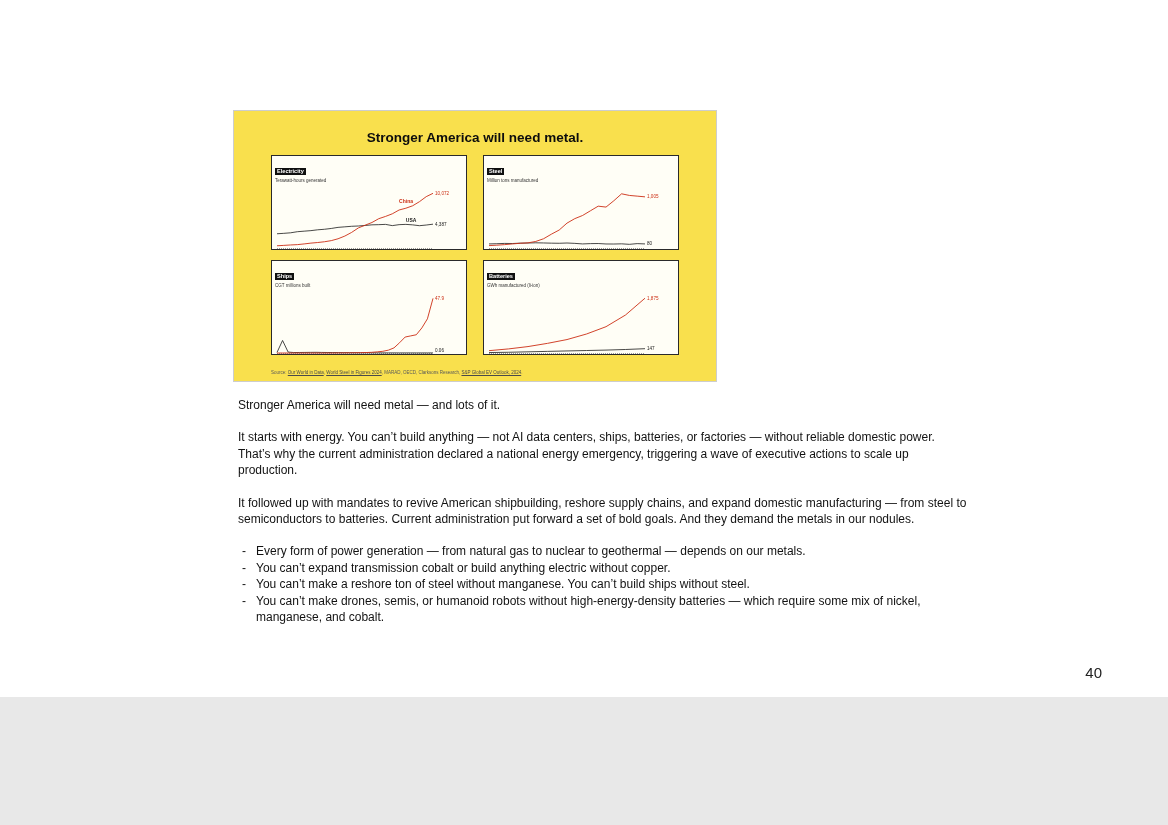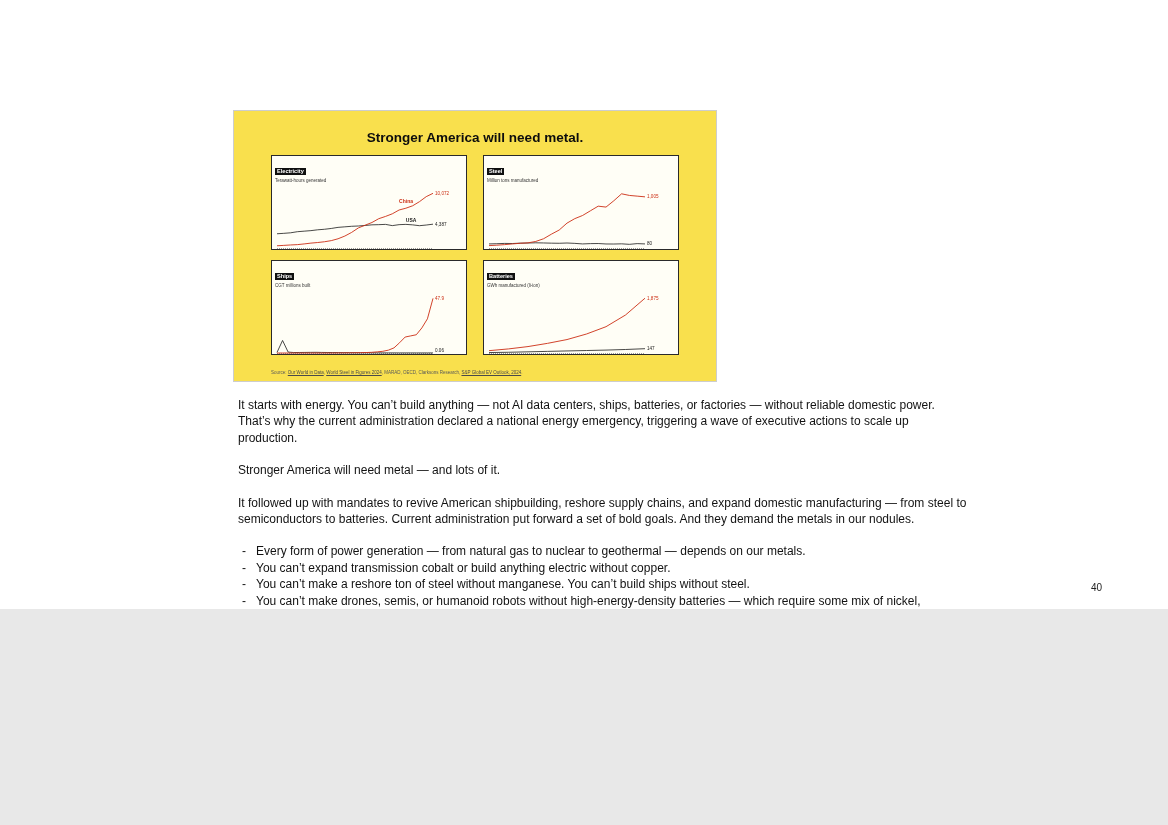--- a/index.html
+++ b/index.html
@@ -1,19 +1,19 @@
 <!DOCTYPE html>
 <html style="--slide-bg: #F9E04D; --panel-bg: #FFFEF6;"><head>
 <meta charset="utf-8">
 <style>
   html,body{margin:0;padding:0;}
   body{background:#e8e8e8;}
   .page{
     position:relative;
-    width:1168px;height:609px;
+    width:1168px;height:697px;
     background:#ffffff;
     font-family:"Liberation Sans",sans-serif;
     overflow:hidden;
     margin:0 auto;
   }
   
   .slide{
     position:absolute;left:233px;top:110px;
     width:484px;height:272px;
     background:var(--slide-bg,#F9E04D);
@@ -90,21 +90,21 @@
     padding-left:18px;
   }
   .body-text li::before{
     content:"-";
     position:absolute;
     left:4px;
   }
   .page-num{
     position:absolute;
     right:66px;bottom:16px;
-    font-size:10px;
+    font-size:15px;
     color:#222222;
   }
 </style>
 </head>
 <body>
 
 <div class="page">
 
   <div class="slide">
     <div class="slide-title">Stronger America will need metal.</div>
@@ -204,22 +204,22 @@
             </svg>
           </div>
       </div>
 
     </div>
 
     <div class="source"><span>Source: </span><span class="lnk">Our World in Data</span><span>, </span><span class="lnk">World Steel in Figures 2024</span><span>, MARAD, OECD, Clarksons Research, </span><span class="lnk">S&amp;P Global EV Outlook, 2024</span><span>.</span></div>
   </div>
 
   <div class="body-text">
+    <p>Stronger America will need metal — and lots of it.</p>
     <p>It starts with energy. You can’t build anything — not AI data centers, ships, batteries, or factories — without reliable domestic power. That’s why the current administration declared a national energy emergency, triggering a wave of executive actions to scale up production.</p>
-    <p>Stronger America will need metal — and lots of it.</p>
     <p>It followed up with mandates to revive American shipbuilding, reshore supply chains, and expand domestic manufacturing — from steel to semiconductors to batteries. Current administration put forward a set of bold goals. And they demand the metals in our nodules.</p>
     <ul>
       <li>Every form of power generation — from natural gas to nuclear to geothermal — depends on our metals.</li>
       <li>You can’t expand transmission cobalt or build anything electric without copper.</li>
       <li>You can’t make a reshore ton of steel without manganese. You can’t build ships without steel.</li>
       <li>You can’t make drones, semis, or humanoid robots without high-energy-density batteries — which require some mix of nickel, manganese, and cobalt.</li>
     </ul>
   </div>
 
   <div class="page-num">40</div>

